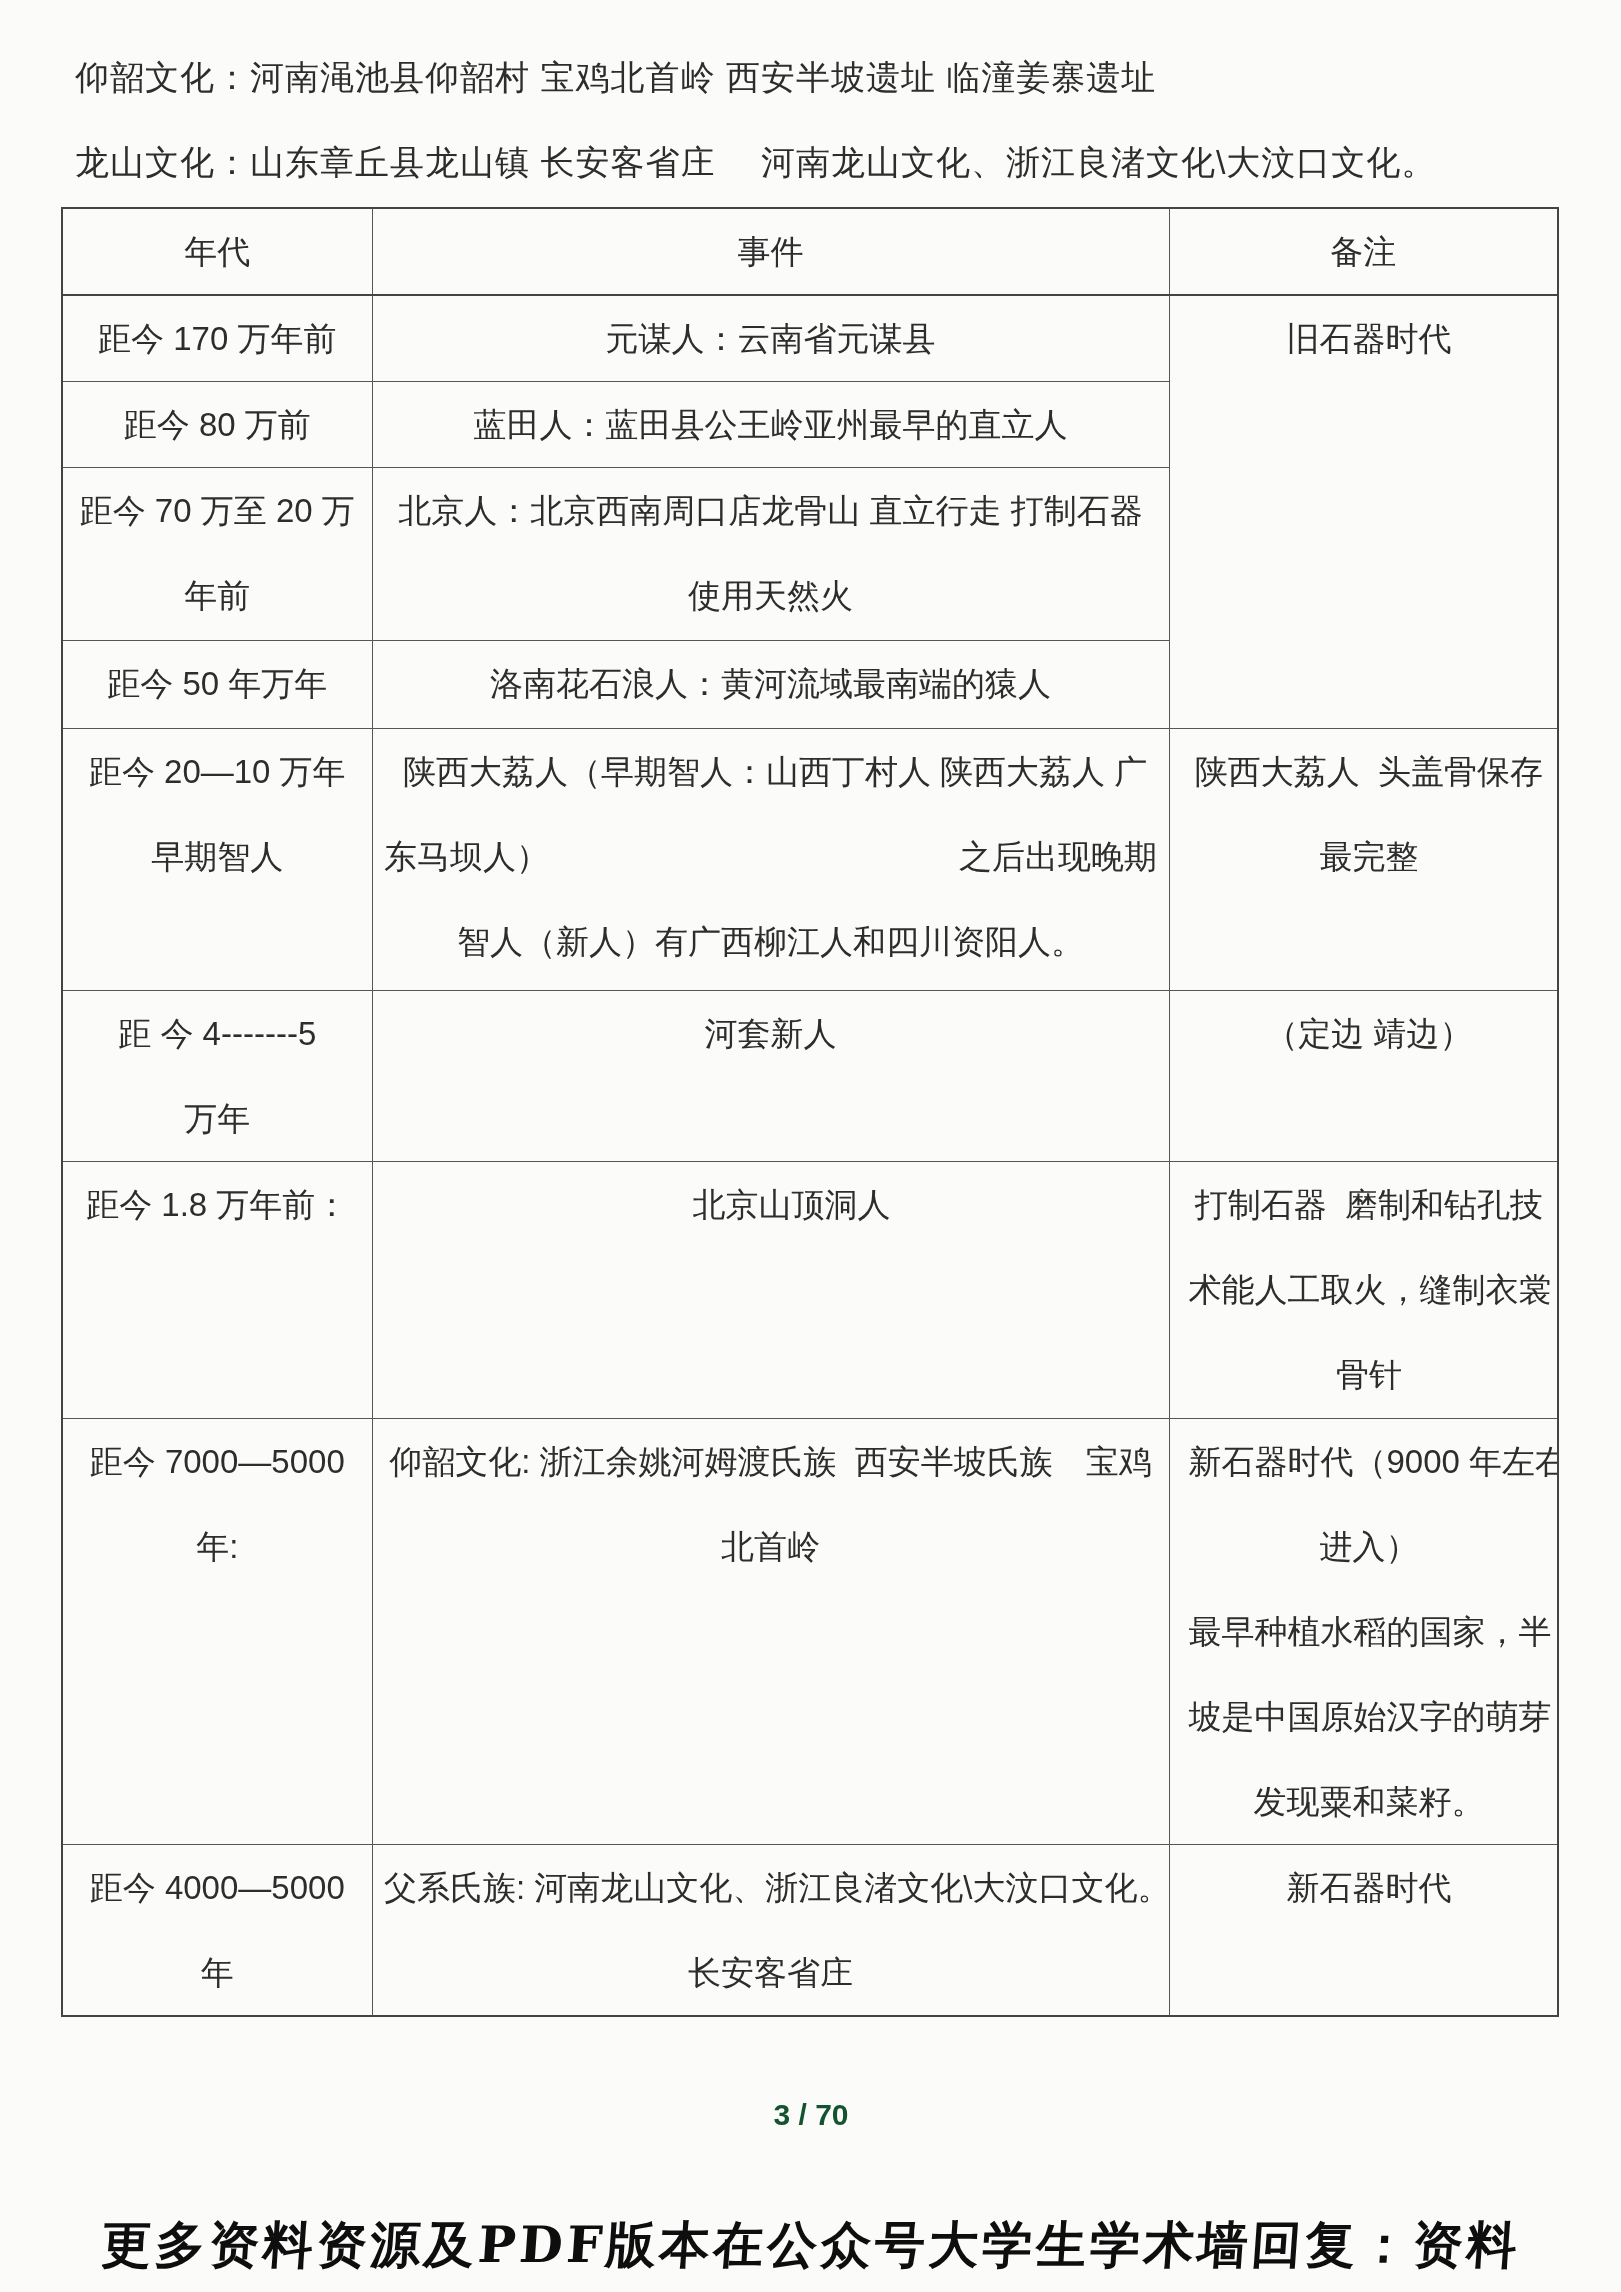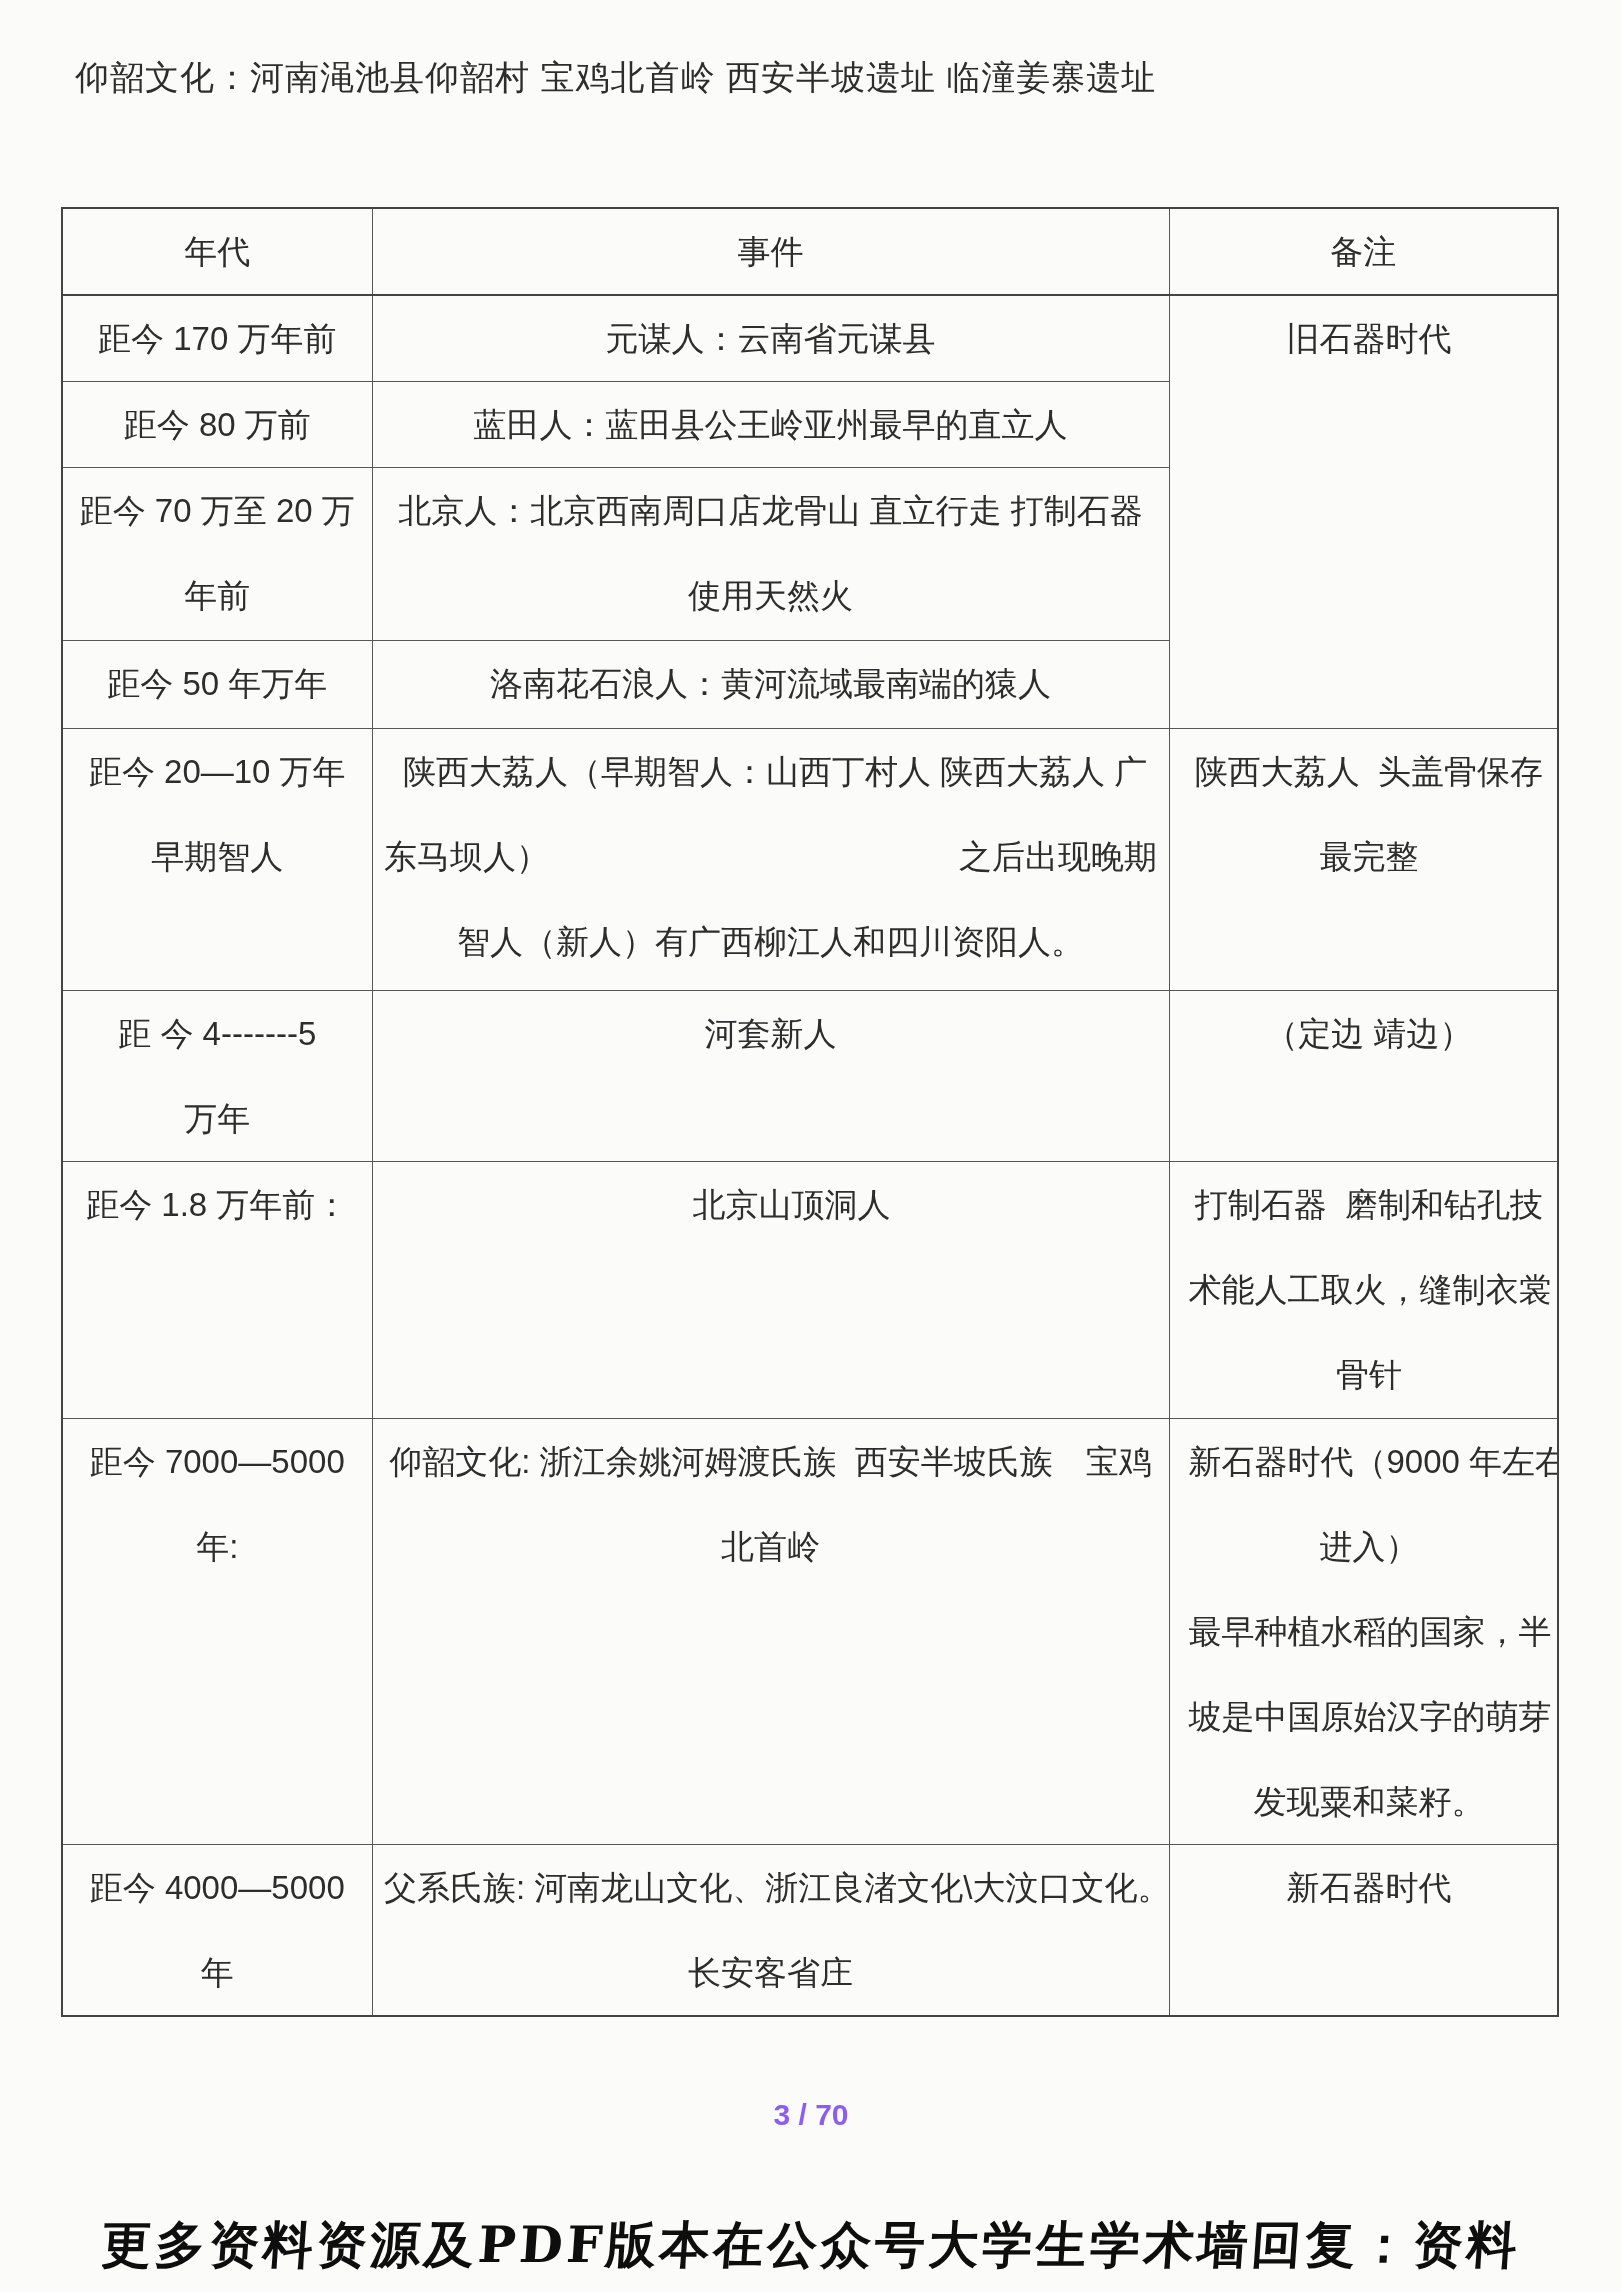--- a/index.html
+++ b/index.html
@@ -62,21 +62,21 @@
   }
   .pagenum{
     position:absolute;
     left:0;
     top:2094px;
     width:100%;
     text-align:center;
     font-size:30px;
     font-weight:bold;
     line-height:42px;
-    color:#8b5cf6;
+    color:#14532d;
     font-family:"Liberation Sans","DejaVu Sans",sans-serif;
   }
   .footer-note{
     position:absolute;
     left:0;
     top:2212px;
     width:100%;
     text-align:center;
     font-size:50px;
     font-weight:bold;
@@ -86,20 +86,21 @@
     transform:skewX(-4deg);
   }
 </style>
 </head>
 <body>
 
 <div class="page">
 
   <div class="intro">
     <div class="ln">仰韶文化：河南渑池县仰韶村 宝鸡北首岭 西安半坡遗址 临潼姜寨遗址</div>
+    <div class="ln">龙山文化：山东章丘县龙山镇 长安客省庄　 河南龙山文化、浙江良渚文化\大汶口文化。</div>
   </div>
 
   <table class="hist">
     <colgroup>
         <col class="c1">
         <col class="c2">
         <col class="c3">
       </colgroup>
 
     <tbody>

